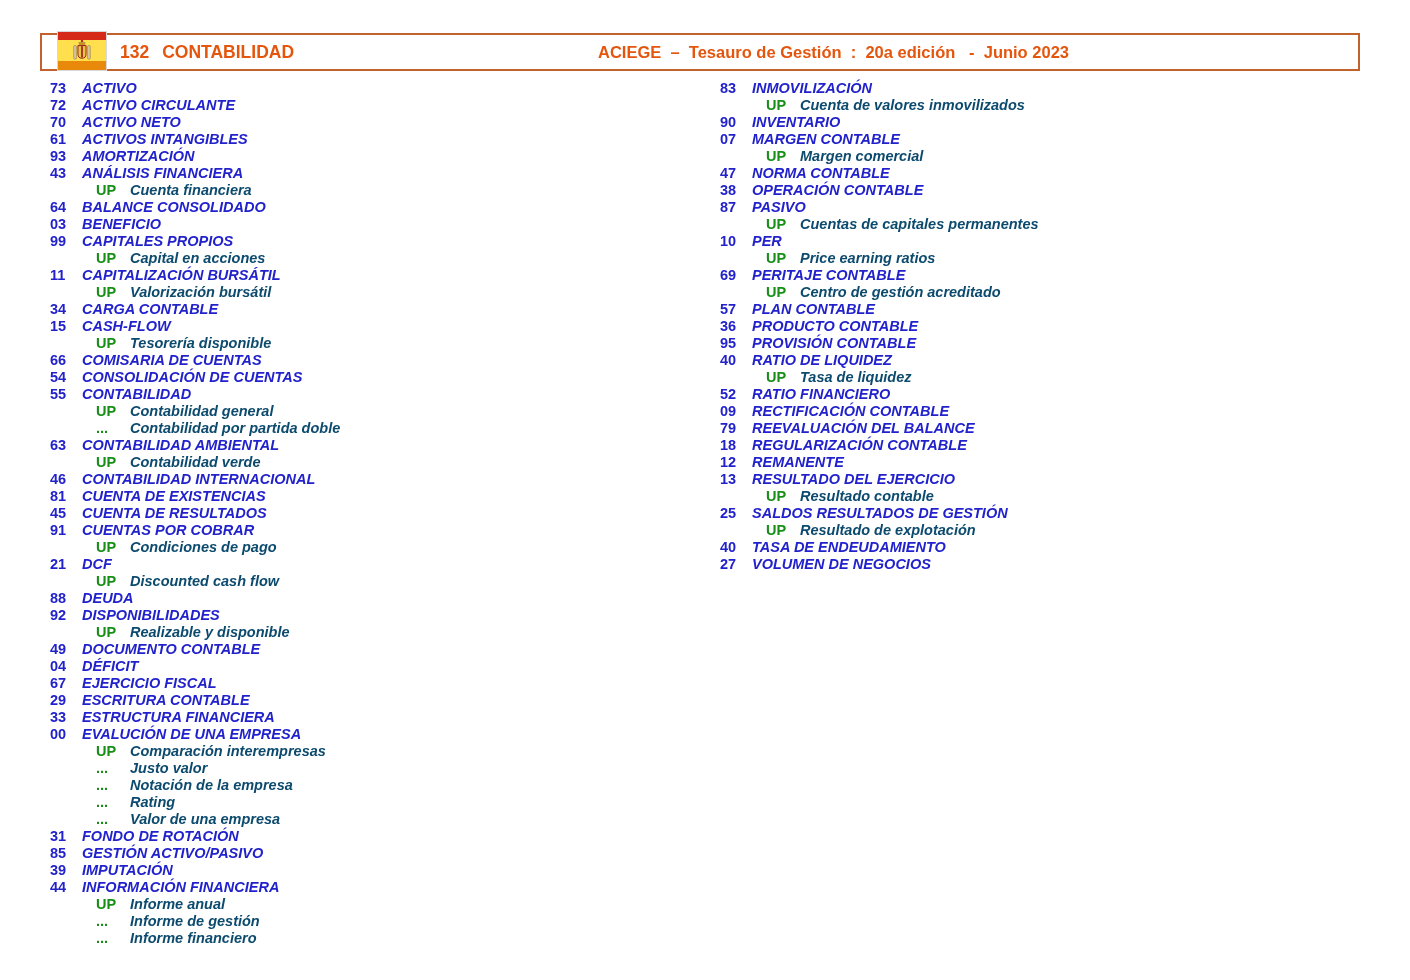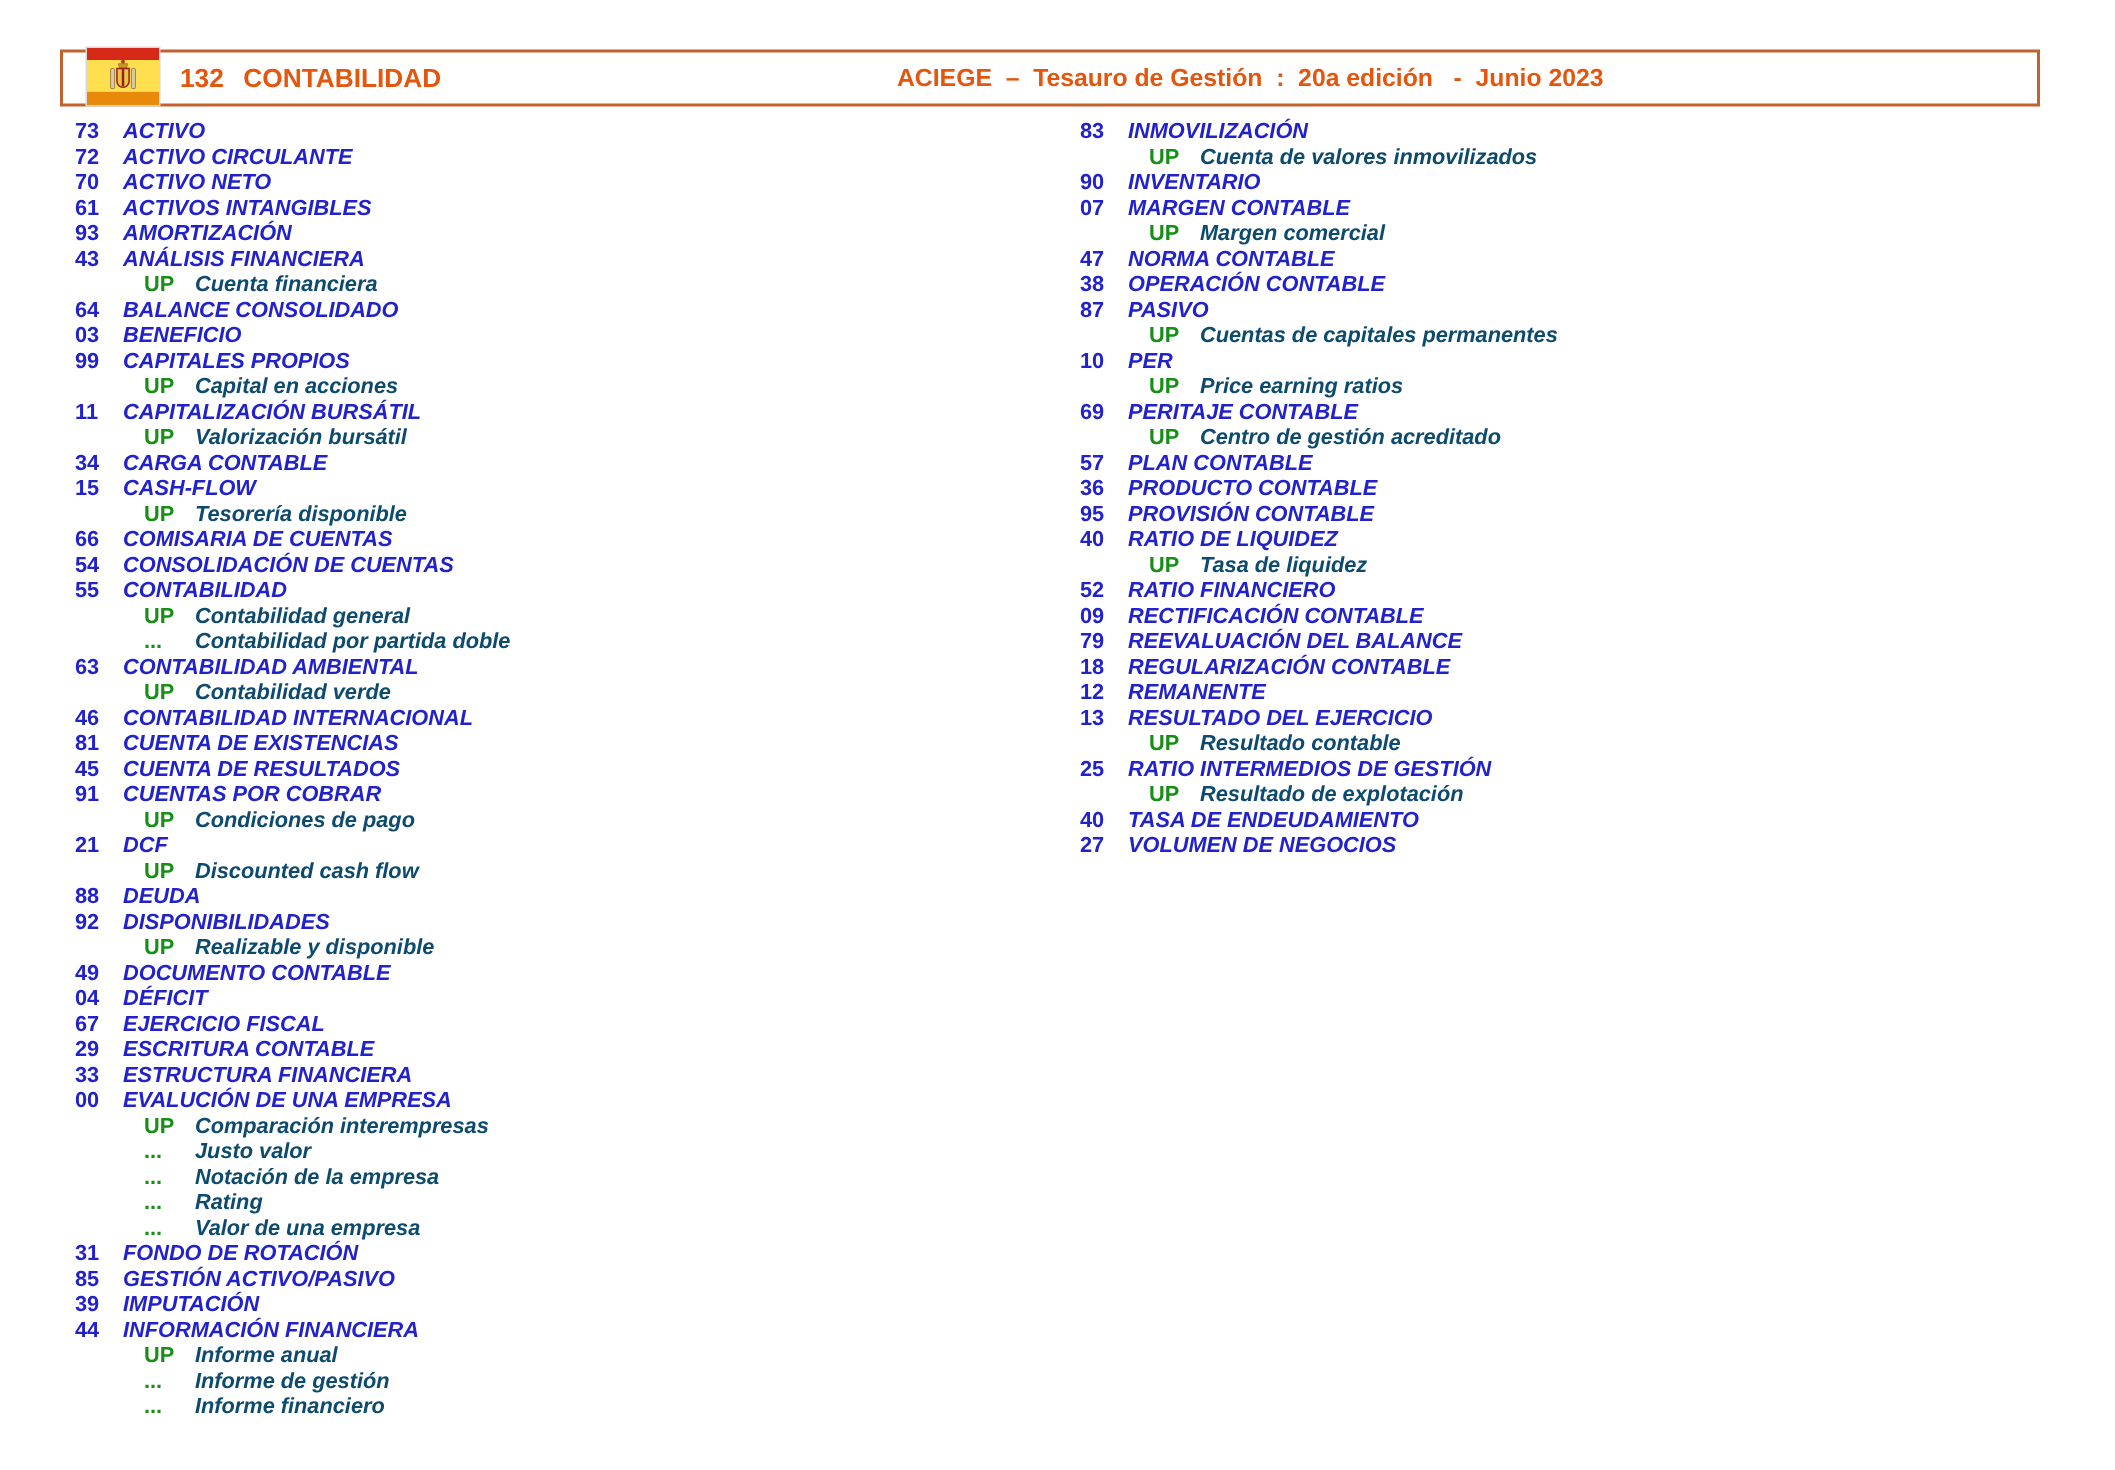--- a/index.html
+++ b/index.html
@@ -376,21 +376,21 @@
       <div class="row">
         <span class="num">13</span>
         <span class="term">RESULTADO DEL EJERCICIO</span>
       </div>
       <div class="row">
         <span class="mark">UP</span>
         <span class="sub">Resultado contable</span>
       </div>
       <div class="row">
         <span class="num">25</span>
-        <span class="term">RATIO INTERMEDIOS DE GESTIÓN</span>
+        <span class="term">SALDOS RESULTADOS DE GESTIÓN</span>
       </div>
       <div class="row">
         <span class="mark">UP</span>
         <span class="sub">Resultado de explotación</span>
       </div>
       <div class="row">
         <span class="num">40</span>
         <span class="term">TASA DE ENDEUDAMIENTO</span>
       </div>
       <div class="row">

